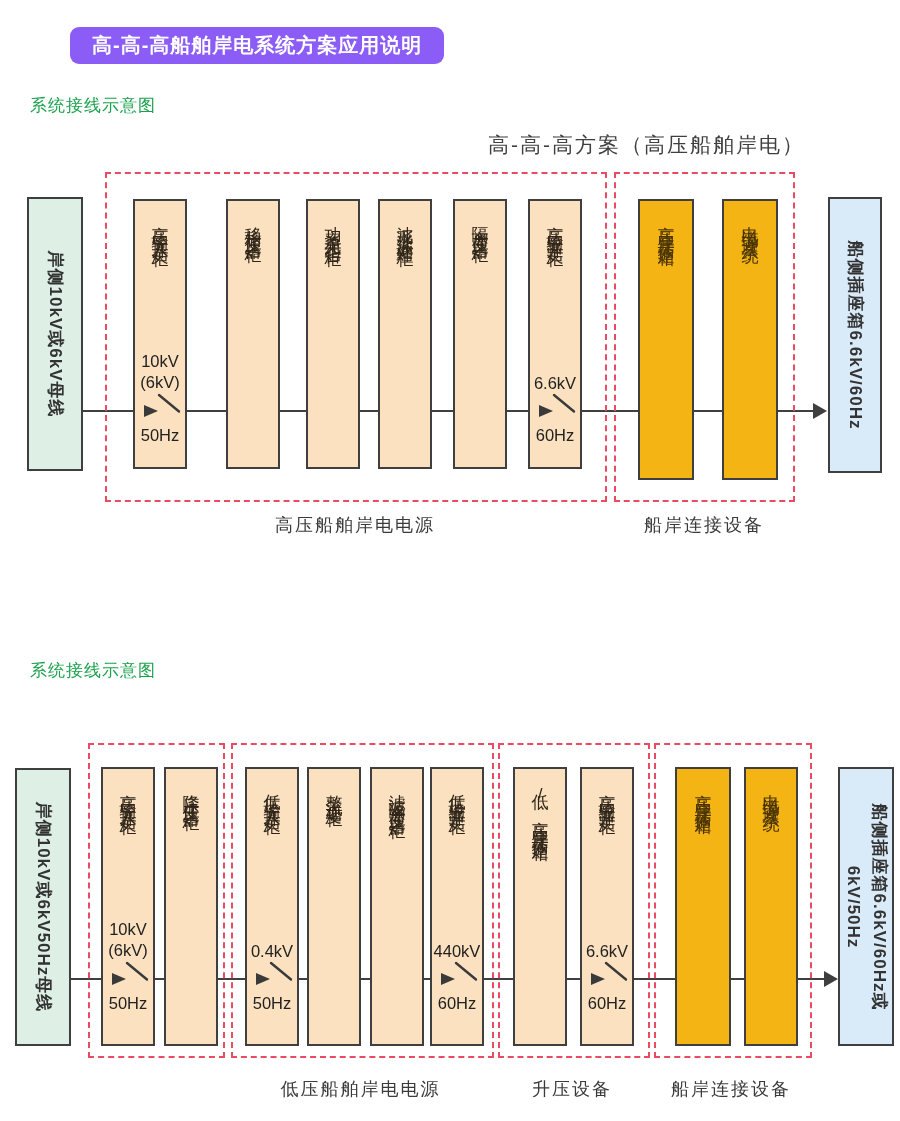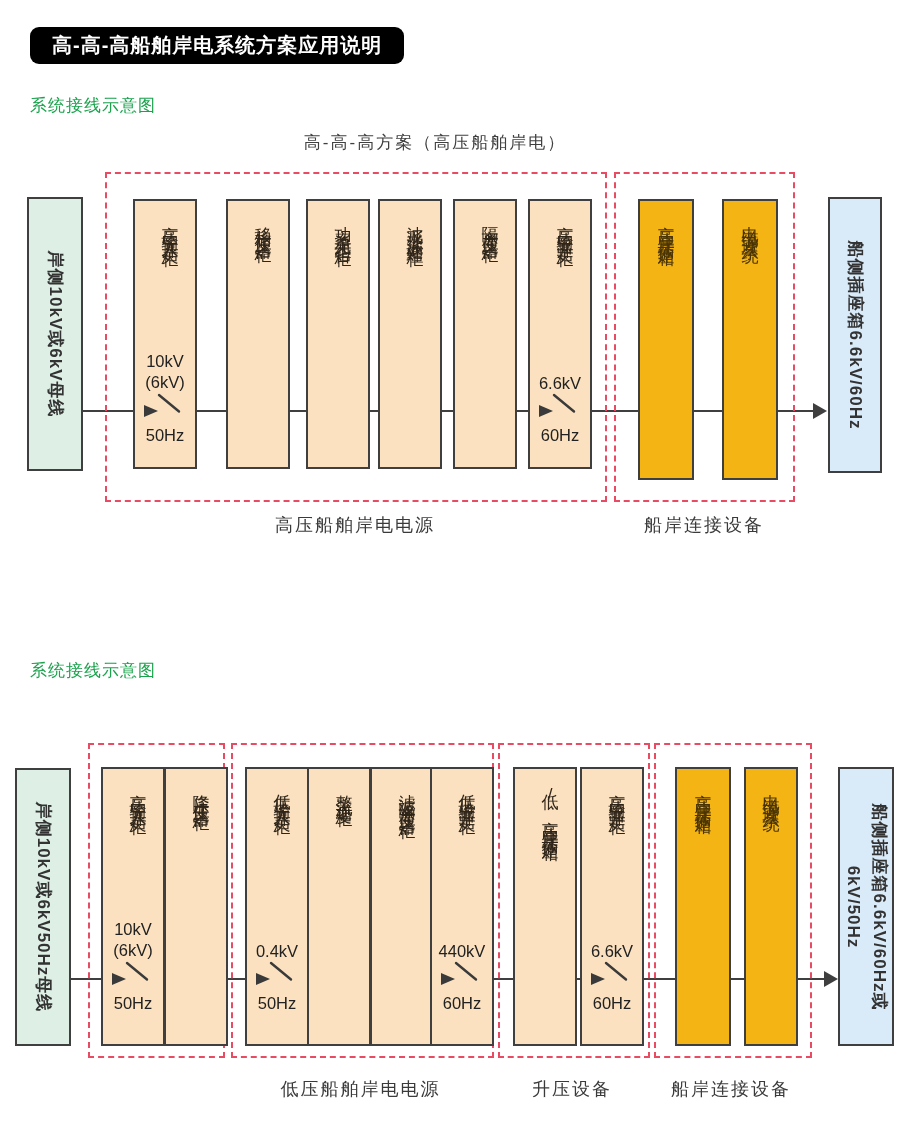--- a/index.html
+++ b/index.html
@@ -1,25 +1,25 @@
 <!DOCTYPE html>
 <html><head>
 <meta charset="utf-8">
 <style>
   html,body{margin:0;padding:0;background:#fff;}
   body{font-family:"Liberation Sans","DejaVu Sans",sans-serif;}
   #page{position:relative;width:900px;height:1121px;background:#fff;overflow:hidden;margin:0 auto;}
   .abs{position:absolute;}
-  .badge{background:#000000;color:#fff;font-size:20px;font-weight:bold;line-height:37px;height:37px;
-         padding:0 22px;border-radius:9px;letter-spacing:1px;}
+  .badge{background:#8b5cf6;color:#fff;font-size:20px;font-weight:bold;line-height:37px;height:37px;
+         padding:0 22px;border-radius:9px;letter-spacing:1px;margin-left:40px;}
   .subt{color:#1ba24d;font-size:17px;font-weight:500;letter-spacing:1px;}
-  .dtitle{font-size:17px;color:#3f3f3f;text-align:center;letter-spacing:2px;}
+  .dtitle{font-size:21px;color:#3f3f3f;text-align:right;letter-spacing:2px;}
   .hline{background:#3f3f3f;height:2.4px;}
   .dash{border:2px dashed #e94b62;}
-  .box{background:#fbe1bf;border:2px solid #3f3f3f;width:50px;height:266px;display:flex;justify-content:center;padding-left:10px;}
+  .box{background:#fbe1bf;border:2px solid #3f3f3f;width:50px;height:266px;display:flex;justify-content:center;}
   .ybox{background:#f4b414;border:2px solid #3f3f3f;width:52px;height:277px;display:flex;justify-content:center;}
   .sbox{border:2px solid #3f3f3f;}
   .gbox{background:#def0e6;}
   .bbox{background:#d9eaf8;}
   .vlabel{writing-mode:vertical-rl;text-orientation:upright;font-size:17px;letter-spacing:4px;
           color:#2e2418;padding-top:12px;line-height:1;}
   .ybox .vlabel{color:#4a3404;}
   .rlabel{position:absolute;left:50%;top:50%;transform:translate(-50%,-50%) rotate(90deg);
           white-space:nowrap;font-size:17px;font-weight:600;color:#333;letter-spacing:1px;}
   .rwrap{white-space:pre-line;width:272px;text-align:center;line-height:1.5;}

